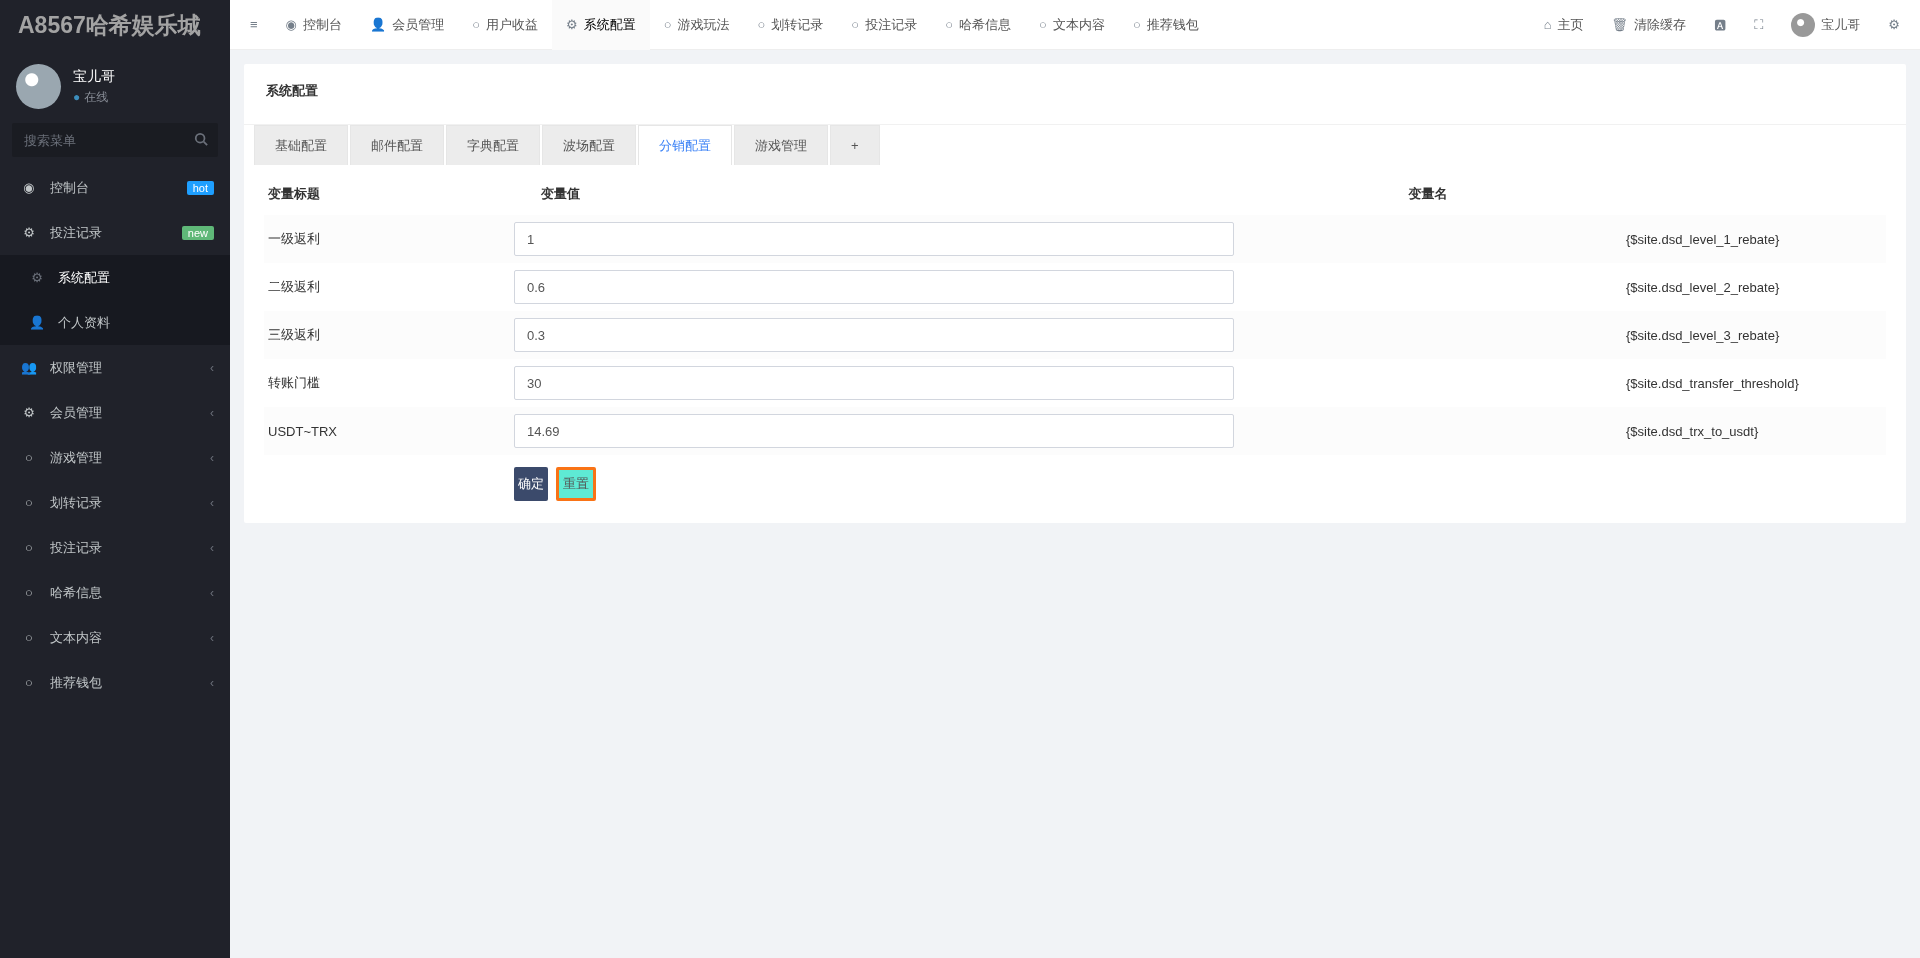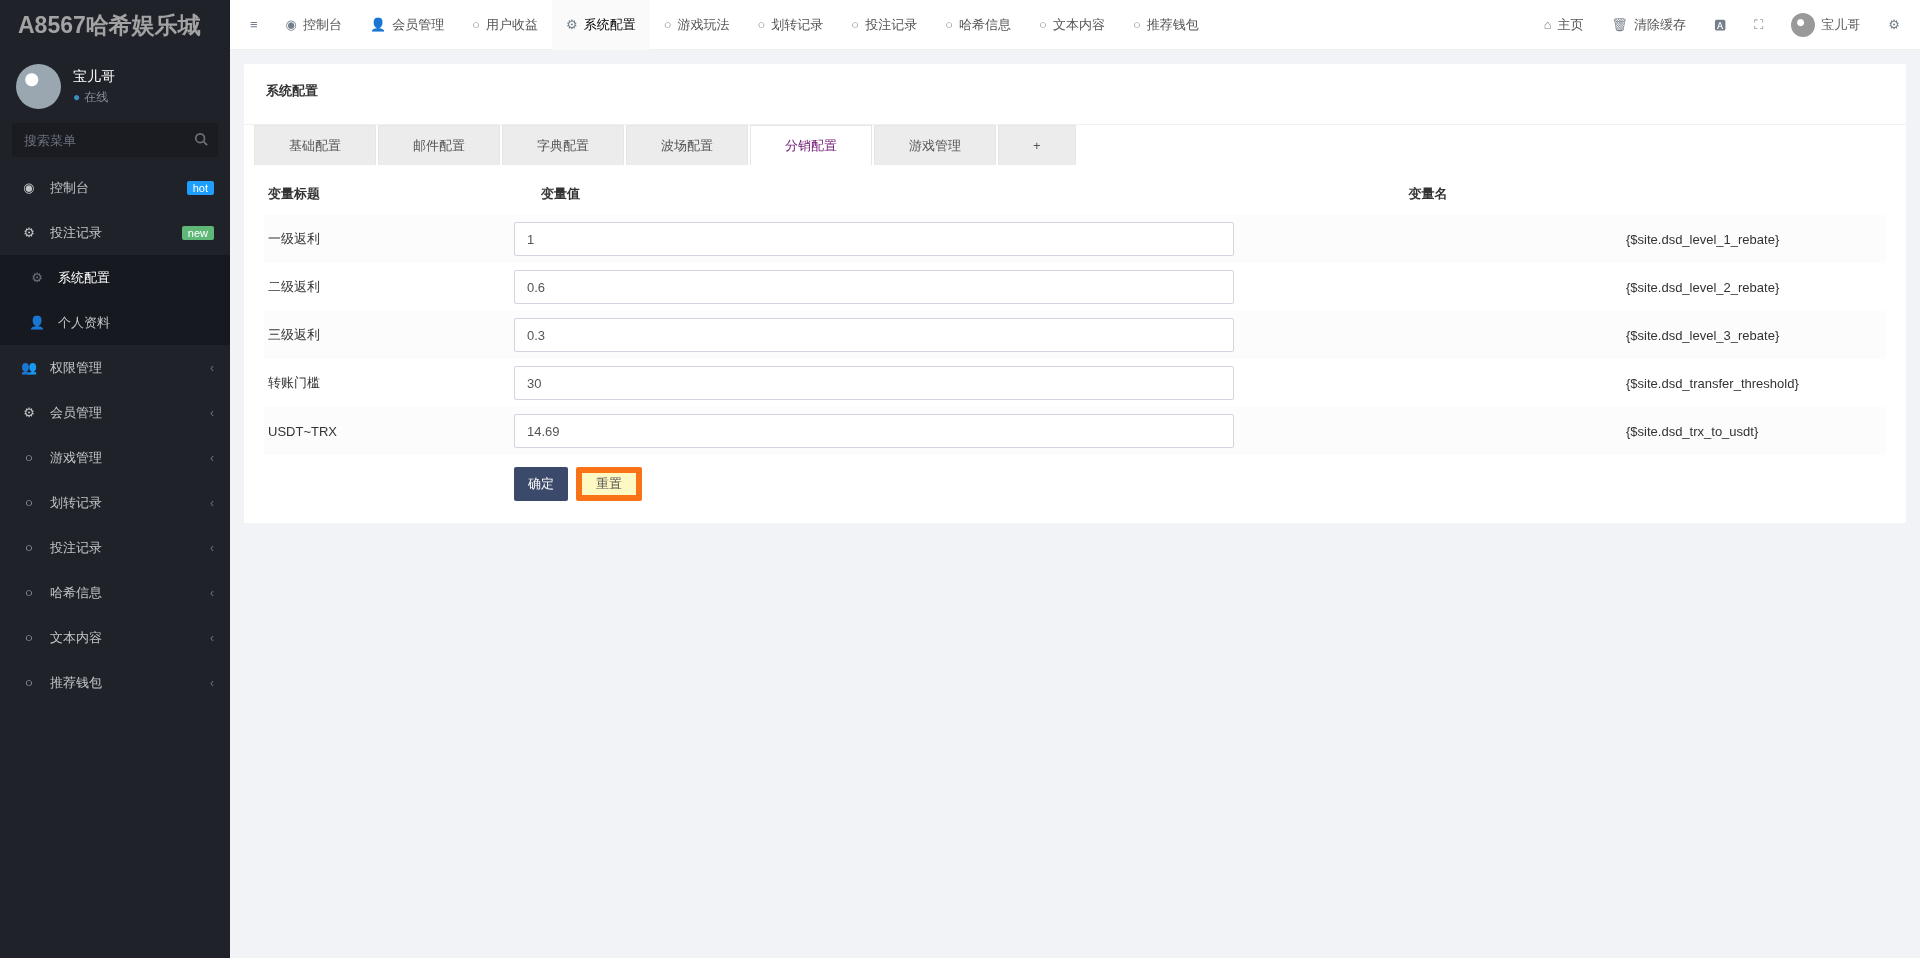--- a/index.html
+++ b/index.html
@@ -43,36 +43,36 @@
 .h-avatar { width: 24px; height: 24px; border-radius: 50%; background: radial-gradient(circle at 40% 40%, #fff 3px, #999 4px); }
 .trash { color: #d9534f; }
 
 
 .content { flex: 1; padding: 14px; overflow: auto; }
 .card { background: #fff; border-radius: 2px; }
 .card-head { padding: 18px 22px 16px; border-bottom: 1px solid #f1f1f1; }
 .card-title { font-weight: 700; margin-bottom: 8px; }
 .card-sub { color: #666; }
 .tabs { display: flex; padding: 0 10px; }
-.tab { padding: 0 34px; height: 40px; line-height: 40px; background: #ececec; margin-right: 2px; color: #555; cursor: pointer; border: 1px solid #e6e6e6; border-bottom: none; }
-.tab.active { background: #fff; color: #701a75; }
+.tab { padding: 0 20px; height: 40px; line-height: 40px; background: #ececec; margin-right: 2px; color: #555; cursor: pointer; border: 1px solid #e6e6e6; border-bottom: none; }
+.tab.active { background: #fff; color: #3b82f6; }
 .form-area { padding: 10px 20px 22px; }
 .thead { display: flex; padding: 10px 0 12px; font-weight: 700; }
 .col-label { width: 250px; padding-left: 4px; }
 .col-input { flex: 1; max-width: 730px; margin-left: 27px; }
 .col-var { flex: 1; padding-left: 390px; }
 .row { display: flex; align-items: center; padding: 7px 0; }
 .row:nth-child(odd) { background: #fcfcfc; }
 .row .lbl { width: 250px; padding-left: 4px; color: #333; }
 .row input { width: 720px; height: 34px; border: 1px solid #d2d6de; border-radius: 2px; padding: 0 12px; font-size: 13px; color: #555; }
 .row .var { flex: 1; padding-left: 392px; color: #333; }
 .actions { margin-top: 12px; margin-left: 250px; display: flex; gap: 8px; }
-.btn { height: 34px; padding: 0 14px; border: none; border-radius: 2px; font-size: 13px; cursor: pointer; }
+.btn { height: 34px; padding: 0 4px; border: none; border-radius: 2px; font-size: 13px; cursor: pointer; }
 .btn-primary { background: #3b4a6b; color: #fff; }
-.btn-default { background: #fef9c3; color: #555; border: 6px solid #f97316; }
+.btn-default { background: #5eead4; color: #555; border: 3px solid #f97316; }
 svg { display: block; }
 </style>
 </head>
 <body>
 
 <div class="page">
   <aside class="sidebar">
     <div class="logo">A8567哈希娱乐城</div>
     <div class="user-block">
       <span class="avatar"></span>

